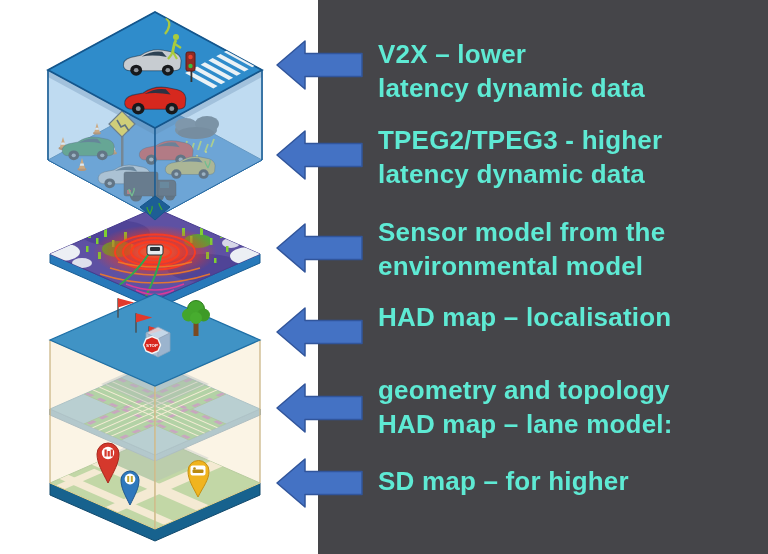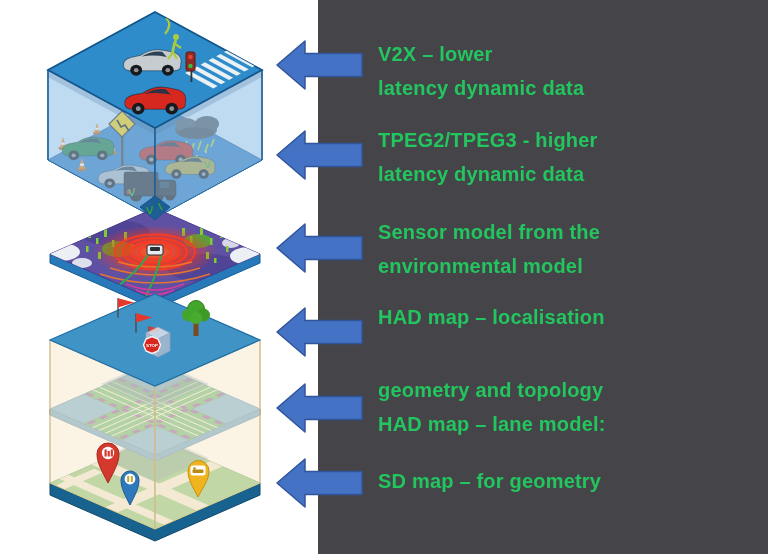--- a/index.html
+++ b/index.html
@@ -5,21 +5,21 @@
   html,body{margin:0;padding:0;}
   body{
     width:768px;height:554px;position:relative;overflow:hidden;
     background:#ffffff;
     font-family:"Liberation Sans", sans-serif;
   }
   .canvas-left{position:absolute;left:0;top:0;width:318px;height:554px;background:#ffffff;}
   .panel-right{position:absolute;left:318px;top:0;width:450px;height:554px;background:#454549;}
   .label{
     position:absolute;left:60px;
-    color:#22c55e;font-weight:700;font-size:20px;line-height:34px;
+    color:#5eead4;font-weight:700;font-size:26px;line-height:34px;
     letter-spacing:0.2px;white-space:nowrap;
   }
   .arrows-overlay{position:absolute;left:0;top:0;width:768px;height:554px;pointer-events:none;}
   .diagram-svg{position:absolute;left:0;top:0;}
 </style>
 </head>
 <body>
 
 <div class="canvas-left">
 <svg class="diagram-svg" width="318" height="554" viewBox="0 0 318 554">
@@ -310,21 +310,21 @@
     <div>environmental model</div>
   </div>
   <div class="label" style="top:300px">
     <div>HAD map – localisation</div>
   </div>
   <div class="label" style="top:373px">
     <div>geometry and topology</div>
     <div>HAD map – lane model:</div>
   </div>
   <div class="label" style="top:464px">
-    <div>SD map – for geometry</div>
+    <div>SD map – for higher</div>
     <div></div>
   </div>
 </div>
 
 <svg class="arrows-overlay" width="768" height="554" viewBox="0 0 768 554">
   <g fill="#4472C4" stroke="#31559B" stroke-width="1.5" stroke-linejoin="round">
     <polygon points="277,65 305,41 305,53.5 362,53.5 362,76.5 305,76.5 305,89"></polygon>
     <polygon points="277,155 305,131 305,143.5 362,143.5 362,166.5 305,166.5 305,179"></polygon>
     <polygon points="277,248 305,224 305,236.5 362,236.5 362,259.5 305,259.5 305,272"></polygon>
     <polygon points="277,332 305,308 305,320.5 362,320.5 362,343.5 305,343.5 305,356"></polygon>

